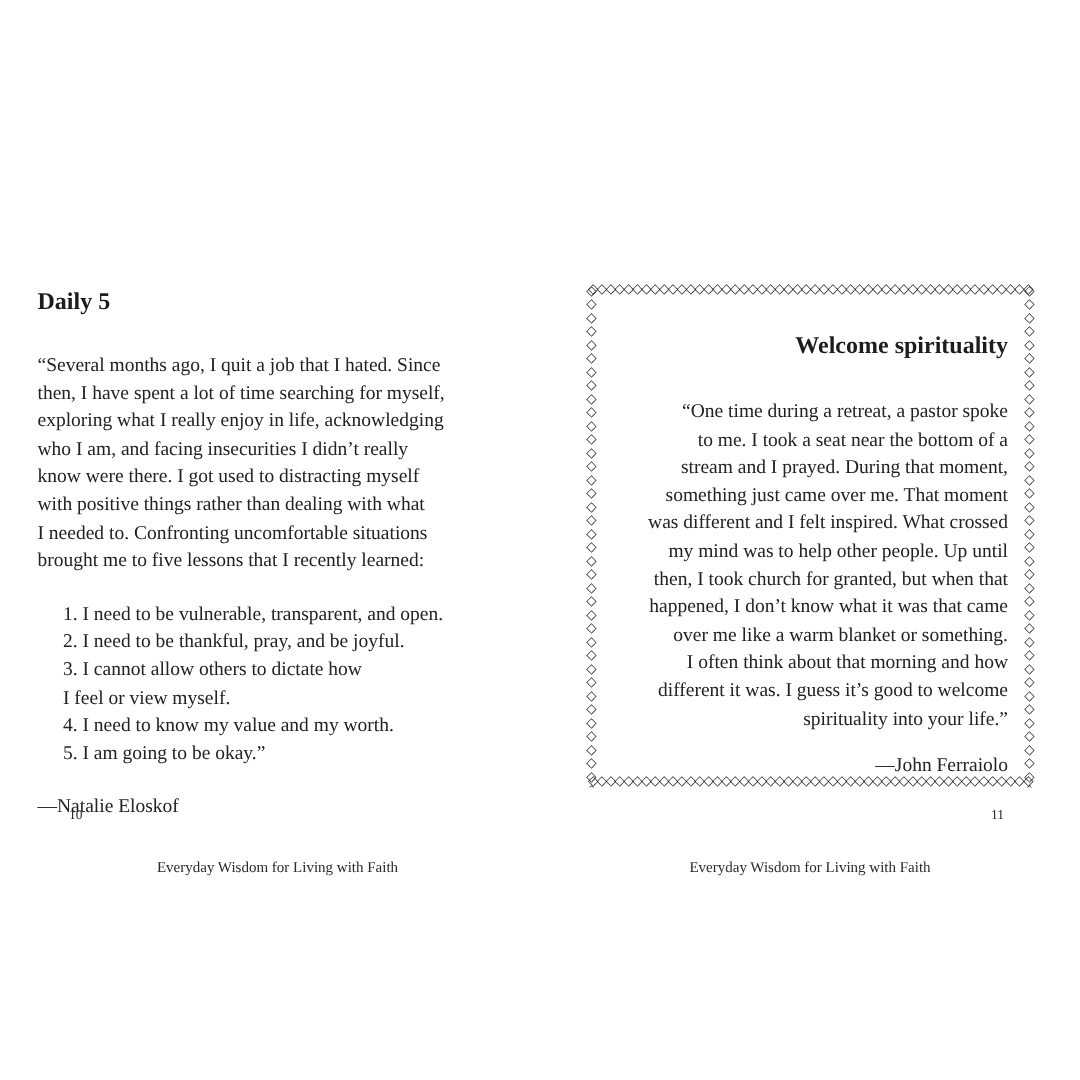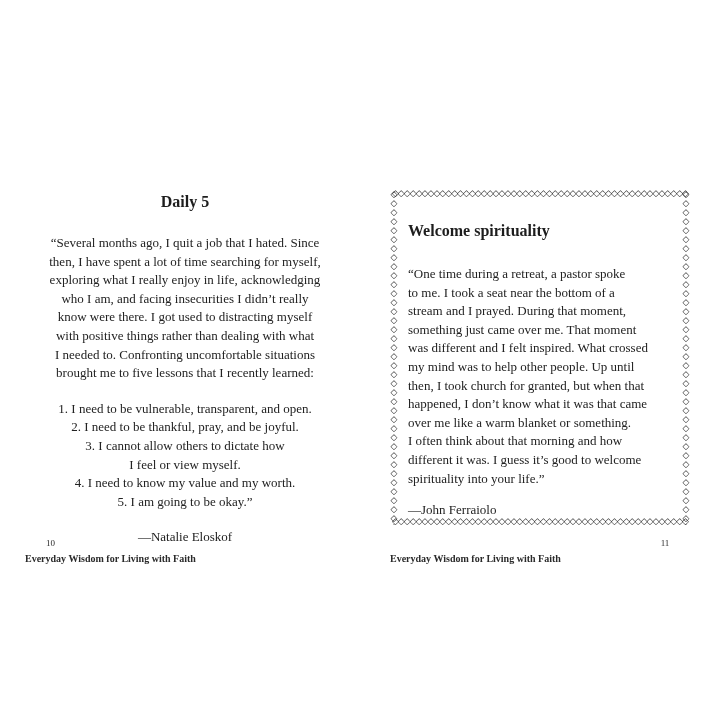--- a/index.html
+++ b/index.html
@@ -13,21 +13,20 @@
     color: #222222;
     overflow: hidden;
   }
 
   
   .left-col {
     position: absolute;
     left: 25px;
     top: 192px;
     width: 320px;
-    text-align: center;
     font-size: 13px;
     line-height: 18.6px;
   }
   .page-heading {
     font-size: 16px;
     font-weight: bold;
     line-height: 20px;
     margin: 0 0 22px 0;
     color: #1d1d1d;
   }
@@ -77,35 +76,35 @@
     line-height: 8px;
     text-align: center;
   }
   .diamond-strip.left { left: 0; }
   .diamond-strip.right { right: 0; }
 
   .ornate-inner {
     position: absolute;
     left: 8px; right: 8px; top: 8px; bottom: 8px;
     padding: 24px 10px 0 10px;
-    text-align: left;
+    text-align: right;
     font-size: 13px;
     line-height: 18.6px;
     box-sizing: border-box;
   }
   .ornate-inner .page-heading { margin-bottom: 24px; }
 
   
   .running-header {
     position: absolute;
-    top: 553px;
+    top: 573px;
+    text-align: center;
     font-size: 10px;
     line-height: 12px;
     color: #2a2a2a;
-    font-weight: bold;
   }
   .running-header.left { left: 25px; width: 320px; }
   .running-header.right { left: 390px; width: 300px; }
   .page-num {
     position: absolute;
     top: 538px;
     font-size: 9px;
     line-height: 10px;
     color: #2a2a2a;
   }

